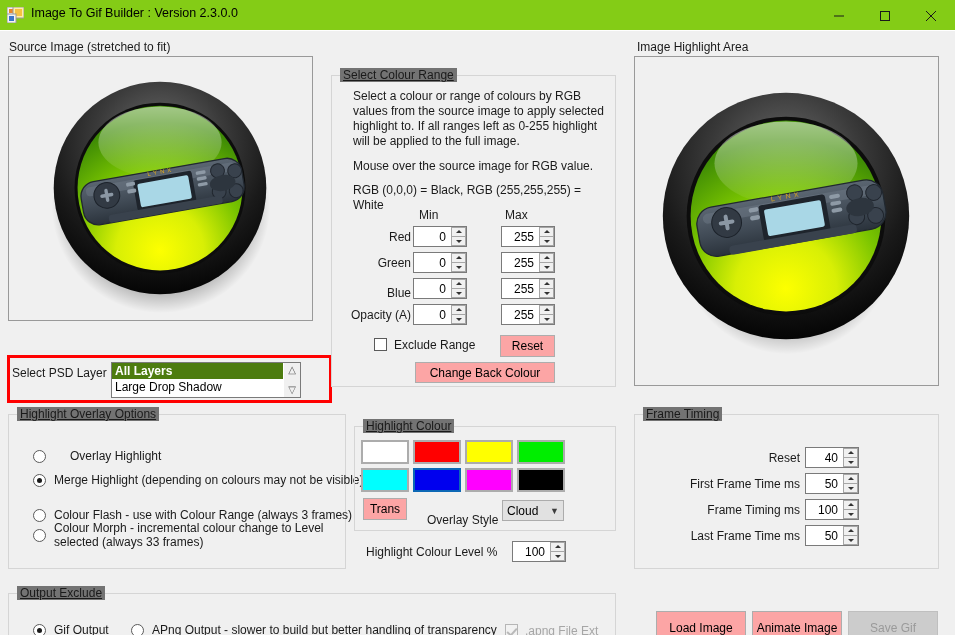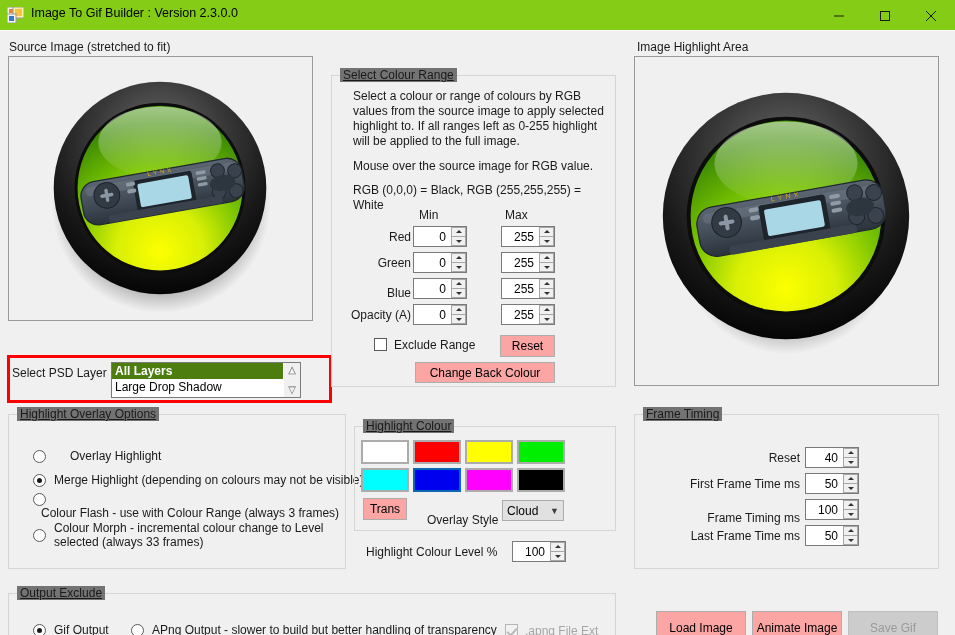--- a/index.html
+++ b/index.html
@@ -475,21 +475,21 @@
     <div class="glabel">Highlight Overlay Options</div>
   </div>
   <div class="radio-row" style="left:33px; top:418px; width:300px;gap:16px;">
     <div class="radio"></div>
     <div class="radio-label">Overlay Highlight</div>
   </div>
   <div class="radio-row" style="left:33px; top:442px; width:310px;">
     <div class="radio checked"></div>
     <div class="radio-label">Merge Highlight (depending on colours may not be visible)</div>
   </div>
-  <div class="radio-row" style="left:33px; top:461px; width:310px;flex-direction:column;">
+  <div class="radio-row" style="left:33px; top:477px; width:310px;">
     <div class="radio"></div>
     <div class="radio-label">Colour Flash - use with Colour Range (always 3 frames)</div>
   </div>
   <div class="radio-row" style="left:33px; top:490px; width:305px;">
     <div class="radio" style="margin-top:8px;"></div>
     <div class="radio-label wrap" style="width:272px;">Colour Morph - incremental colour change to Level selected (always 33 frames)</div>
   </div>
 
   <div class="group" style="left:354px; top:395px; width:262px; height:105px;">
     <div class="glabel">Highlight Colour</div>
@@ -531,21 +531,21 @@
       </div>
   </div>
   <div class="plainlabel" style="left:660px; top:446px; width:140px; text-align:right;">First Frame Time ms</div>
   <div class="spin" style="left:805px; top:442px; width:54px;">
     <div class="val">50</div>
     <div class="arrows">
         <div class="up"></div>
         <div class="dn"></div>
       </div>
   </div>
-  <div class="plainlabel" style="left:660px; top:472px; width:140px; text-align:right;margin-top:8px;">Frame Timing ms</div>
+  <div class="plainlabel" style="left:660px; top:472px; width:140px; text-align:right;">Frame Timing ms</div>
   <div class="spin" style="left:805px; top:468px; width:54px;">
     <div class="val">100</div>
     <div class="arrows">
         <div class="up"></div>
         <div class="dn"></div>
       </div>
   </div>
   <div class="plainlabel" style="left:660px; top:498px; width:140px; text-align:right;">Last Frame Time ms</div>
   <div class="spin" style="left:805px; top:494px; width:54px;">
     <div class="val">50</div>

